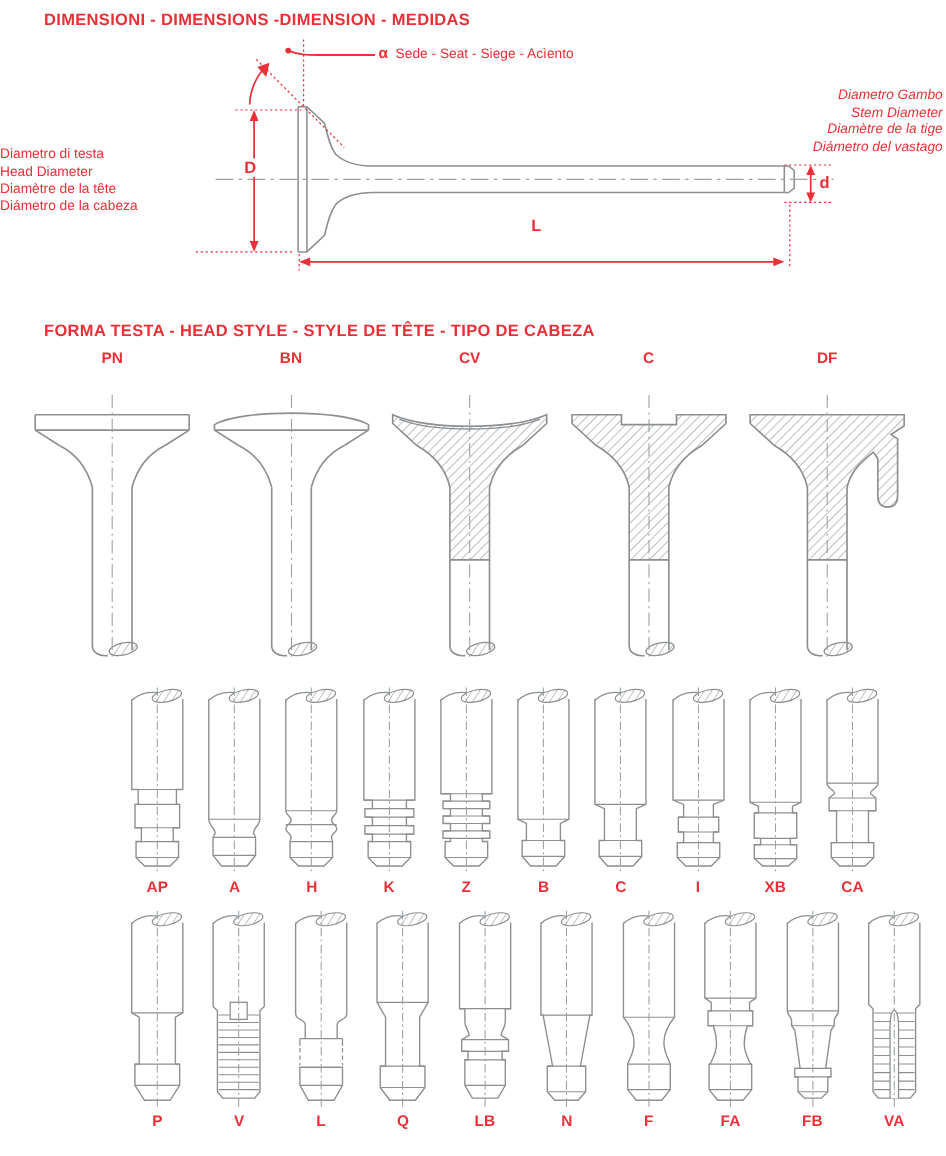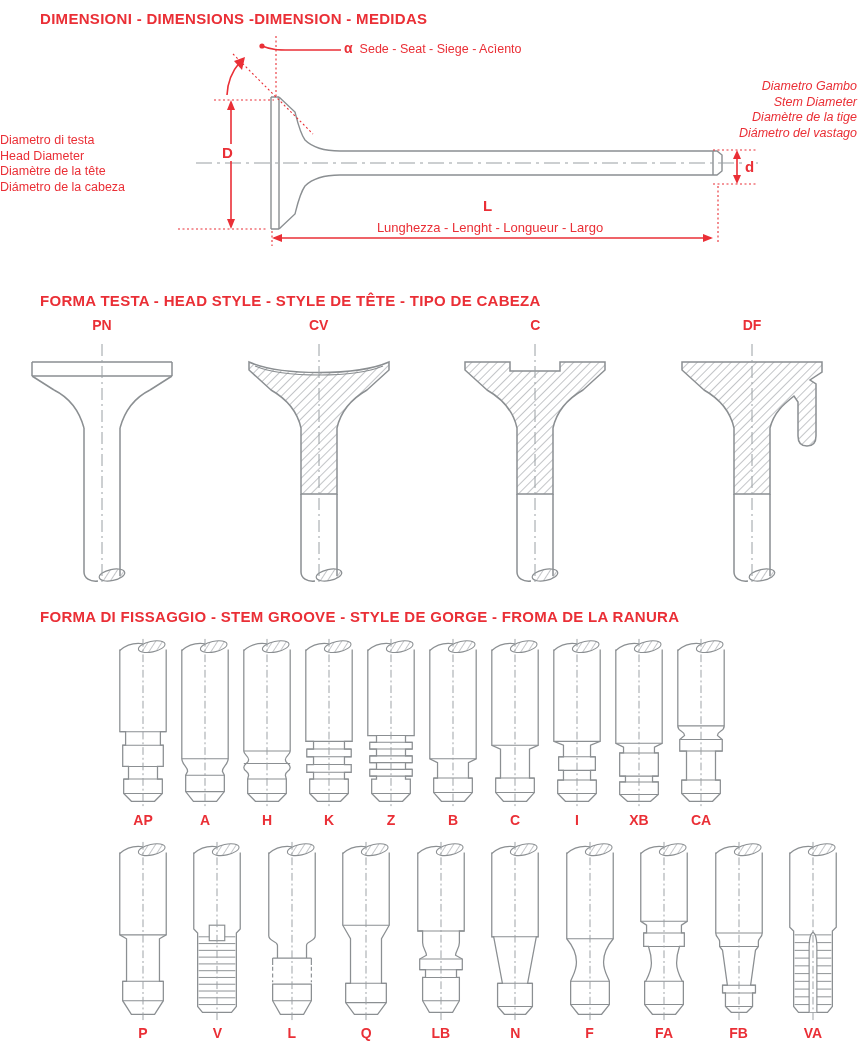--- a/index.html
+++ b/index.html
@@ -16,25 +16,25 @@
   .alpha-row b{font-size:14px;}
   .head-d-block{left:0;top:133px;width:218px;text-align:left;}
   .stem-d-block{left:600px;top:79px;width:257px;text-align:right;font-style:italic;}
   .len-label{left:290px;top:220px;width:400px;text-align:center;font-size:13px;}
   
   .s2{position:relative;margin-top:24px;}
   .s2 .sec-title{margin-left:40px;margin-bottom:8px;}
   .heads-row{display:flex;justify-content:space-between;padding:0 28px 0 22px;}
   .figure{display:flex;flex-direction:column;align-items:center;}
   .fig-label{color:#ea2f36;font-size:14px;font-weight:bold;}
-  .heads-row .fig-label{margin-bottom:3px;}
+  .heads-row .fig-label{margin-bottom:18px;}
   
   .s3{position:relative;margin-top:20px;}
   .s3 .sec-title{margin-left:40px;}
-  .stem-row1{display:flex;margin:12px 54px 0 112px;}
+  .stem-row1{display:flex;justify-content:space-between;margin:12px 54px 0 112px;}
   .stem-row2{display:flex;justify-content:space-between;margin:12px 16px 0 112px;}
   .stem-fig .fig-label{margin-top:3px;}
   svg{display:block;}
 </style>
 </head>
 <body>
 
 <svg width="0" height="0" style="position:absolute">
   <defs>
     <pattern id="hatch" patternUnits="userSpaceOnUse" width="6" height="6" patternTransform="rotate(45)">
@@ -100,21 +100,20 @@
 
     <div class="ann stem-d-block">
       <div>Diametro Gambo</div>
       <div>Stem Diameter</div>
       <div>Diamètre de la tige</div>
       <div>Diámetro del vastago</div>
     </div>
     <div class="sym" style="left:743px;top:158px;">d</div>
 
     <div class="sym" style="left:481px;top:197px;">L</div>
-    <div class="ann len-label">Lunghezza - Lenght - Longueur - Largo</div>
   </section>
 
   <section class="s2">
     <h2 class="sec-title">FORMA TESTA - HEAD STYLE - STYLE DE TÊTE - TIPO DE CABEZA</h2>
 
     <div class="heads-row">
 
       <div class="figure">
         <div class="fig-label">PN</div>
         <svg width="160" height="252" viewBox="0 0 160 252">
@@ -122,20 +121,34 @@
             <path d="M10,26 H150 M10,40 H150 M10,26 V40 M150,26 V40"></path>
             <path d="M10,40 L32,54 M150,40 L128,54"></path>
             <path d="M32,54 C44,60 56,70 62,92 M128,54 C116,60 104,70 98,92"></path>
             <path d="M62,92 V236 C62,242 68,246 76,245 M98,92 V240"></path>
           </g>
           <ellipse cx="90" cy="239" rx="13" ry="5.5" transform="rotate(-12 90 239)" fill="url(#hatch)" stroke="#8b8f92" stroke-width="1.2"></ellipse>
           <path d="M80,8 V248" stroke="#9aa0a4" stroke-width="1" stroke-dasharray="12 4 2 4" fill="none"></path>
         </svg>
       </div>
 
+      <div class="figure">
+        <div class="fig-label">BN</div>
+        <svg width="160" height="252" viewBox="0 0 160 252">
+          <g stroke="#8b8f92" stroke-width="1.5" fill="none">
+            <path d="M10,40 V35 C34,21 126,21 150,35 V40"></path>
+            <path d="M10,40 H150"></path>
+            <path d="M10,40 L32,54 M150,40 L128,54"></path>
+            <path d="M32,54 C44,60 56,70 62,92 M128,54 C116,60 104,70 98,92"></path>
+            <path d="M62,92 V236 C62,242 68,246 76,245 M98,92 V240"></path>
+          </g>
+          <ellipse cx="90" cy="239" rx="13" ry="5.5" transform="rotate(-12 90 239)" fill="url(#hatch)" stroke="#8b8f92" stroke-width="1.2"></ellipse>
+          <path d="M80,8 V248" stroke="#9aa0a4" stroke-width="1" stroke-dasharray="12 4 2 4" fill="none"></path>
+        </svg>
+      </div>
 
       <div class="figure">
         <div class="fig-label">CV</div>
         <svg width="160" height="252" viewBox="0 0 160 252">
           <path d="M10,26 C42,40 118,40 150,26 L150,34 L128,54 C114,62 102,74 98,92 V158 H62 V92 C58,74 46,62 32,54 L10,34 Z" fill="url(#hatch)" stroke="#8b8f92" stroke-width="1.5"></path>
           <path d="M16,30 C45,42 115,42 144,30" stroke="#8b8f92" stroke-width="1.2" fill="none"></path>
           <g stroke="#8b8f92" stroke-width="1.5" fill="none">
             <path d="M62,158 V236 C62,242 68,246 76,245 M98,158 V240"></path>
           </g>
           <ellipse cx="90" cy="239" rx="13" ry="5.5" transform="rotate(-12 90 239)" fill="url(#hatch)" stroke="#8b8f92" stroke-width="1.2"></ellipse>
@@ -164,21 +177,20 @@
           </g>
           <ellipse cx="90" cy="239" rx="13" ry="5.5" transform="rotate(-12 90 239)" fill="url(#hatch)" stroke="#8b8f92" stroke-width="1.2"></ellipse>
           <path d="M80,8 V248" stroke="#9aa0a4" stroke-width="1" stroke-dasharray="12 4 2 4" fill="none"></path>
         </svg>
       </div>
 
     </div>
   </section>
 
   <section class="s3">
-    <h2 class="sec-title">FORMA DI FISSAGGIO - STEM GROOVE - STYLE DE GORGE - FROMA DE LA RANURA</h2>
 
     <div class="stem-row1">
 
       <div class="figure stem-fig">
         <svg width="62" height="172" viewBox="0 0 64 178">
           <path d="M8,13 V98 H14 V112 H11 V134 H17 V147 H12 V162 L20,170 H44 L52,162 V147 H47 V134 H53 V112 H50 V98 H56 V13" fill="#fff" stroke="#8b8f92" stroke-width="1.3"></path>
           <path d="M8,98 H56 M11,112 H53 M11,134 H53 M12,147 H52 M12,162 H52" stroke="#8b8f92" stroke-width="1.1" fill="none"></path>
           <path d="M8,14 Q18,5 32,7" stroke="#8b8f92" stroke-width="1.2" fill="none"></path>
           <ellipse cx="41" cy="10" rx="14" ry="5.5" transform="rotate(-12 41 10)" fill="url(#hatch)" stroke="#8b8f92" stroke-width="1.1"></ellipse>
           <path d="M32,2 V176" stroke="#9aa0a4" stroke-width="1" stroke-dasharray="8 3 2 3" fill="none"></path>

